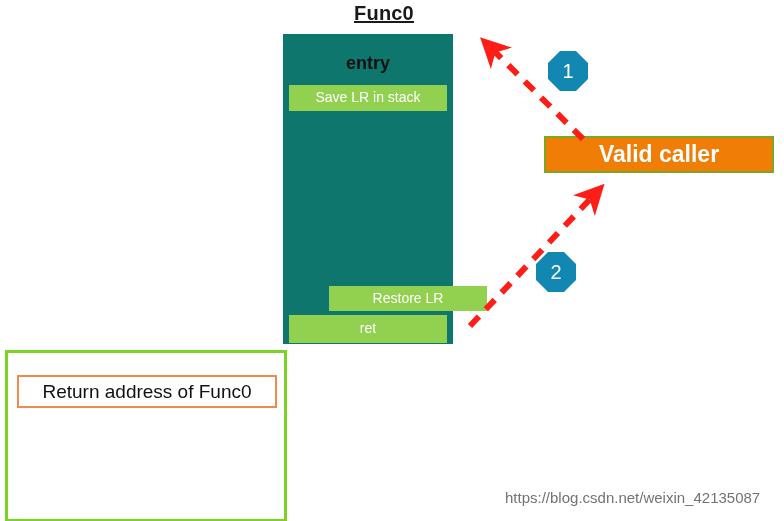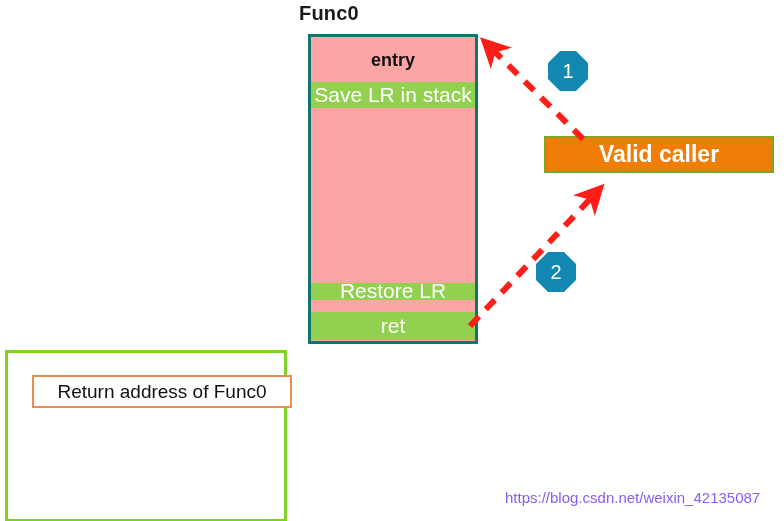--- a/index.html
+++ b/index.html
@@ -17,61 +17,62 @@
     background: #ffffff;
     overflow: hidden;
   }
 
   
   #func0-title {
     position: absolute;
     left: 299px;
     top: 2px;
     width: 170px;
-    text-align: left;
+    text-align: center;
     font-size: 20px;
     font-weight: bold;
     color: #1a1a1a;
     letter-spacing: 0.2px;
+    text-decoration: underline;
   }
   #func0-box {
     position: absolute;
-    left: 308px;
+    left: 283px;
     top: 34px;
     width: 170px;
     height: 310px;
-    border: 3px solid #0f766e;
-    background: #fca5a5;
+    border: 6px solid #0f766e;
+    background: #0f766e;
     box-sizing: border-box;
   }
   .func-row {
     position: absolute;
     left: 0;
     width: 100%;
     box-sizing: border-box;
     text-align: center;
     font-size: 17px;
     line-height: 1.25;
   }
   #row-entry {
     top: 12px;
     color: #111111;
     font-weight: bold;
     font-size: 18px;
   }
   .green-bar {
     background: #92D050;
     color: #ffffff;
-    font-size: 21px;
+    font-size: 14px;
     display: flex;
     align-items: center;
     justify-content: center;
   }
   #row-save   { top: 45px;  height: 26px; }
-  #row-restore{ top: 246px; height: 17px; }
+  #row-restore{ top: 246px; height: 25px; margin-left: 40px; }
   #row-ret    { top: 275px; height: 28px; }
 
   
   #valid-caller-box {
     position: absolute;
     left: 544px;
     top: 136px;
     width: 230px;
     height: 37px;
     background: #F07D06;
@@ -116,21 +117,21 @@
     left: 5px;
     top: 350px;
     width: 282px;
     height: 172px;
     border: 3px solid #7BD423;
     background: #ffffff;
     box-sizing: border-box;
   }
   #stack-entry-0 {
     position: absolute;
-    left: 24px;
+    left: 9px;
     top: 22px;
     width: 260px;
     height: 33px;
     border: 2px solid #EF8B4C;
     background: #ffffff;
     box-sizing: border-box;
     color: #111111;
     font-size: 19px;
     display: flex;
     align-items: center;
@@ -146,21 +147,21 @@
     height: 521px;
     pointer-events: none;
   }
 
   
   #watermark {
     position: absolute;
     left: 505px;
     top: 489px;
     font-size: 15px;
-    color: #8b5cf6;
+    color: #737373;
     white-space: nowrap;
   }
 </style>
 </head>
 <body>
 
 <div id="canvas">
 
   <div id="func0-title">Func0</div>
 

